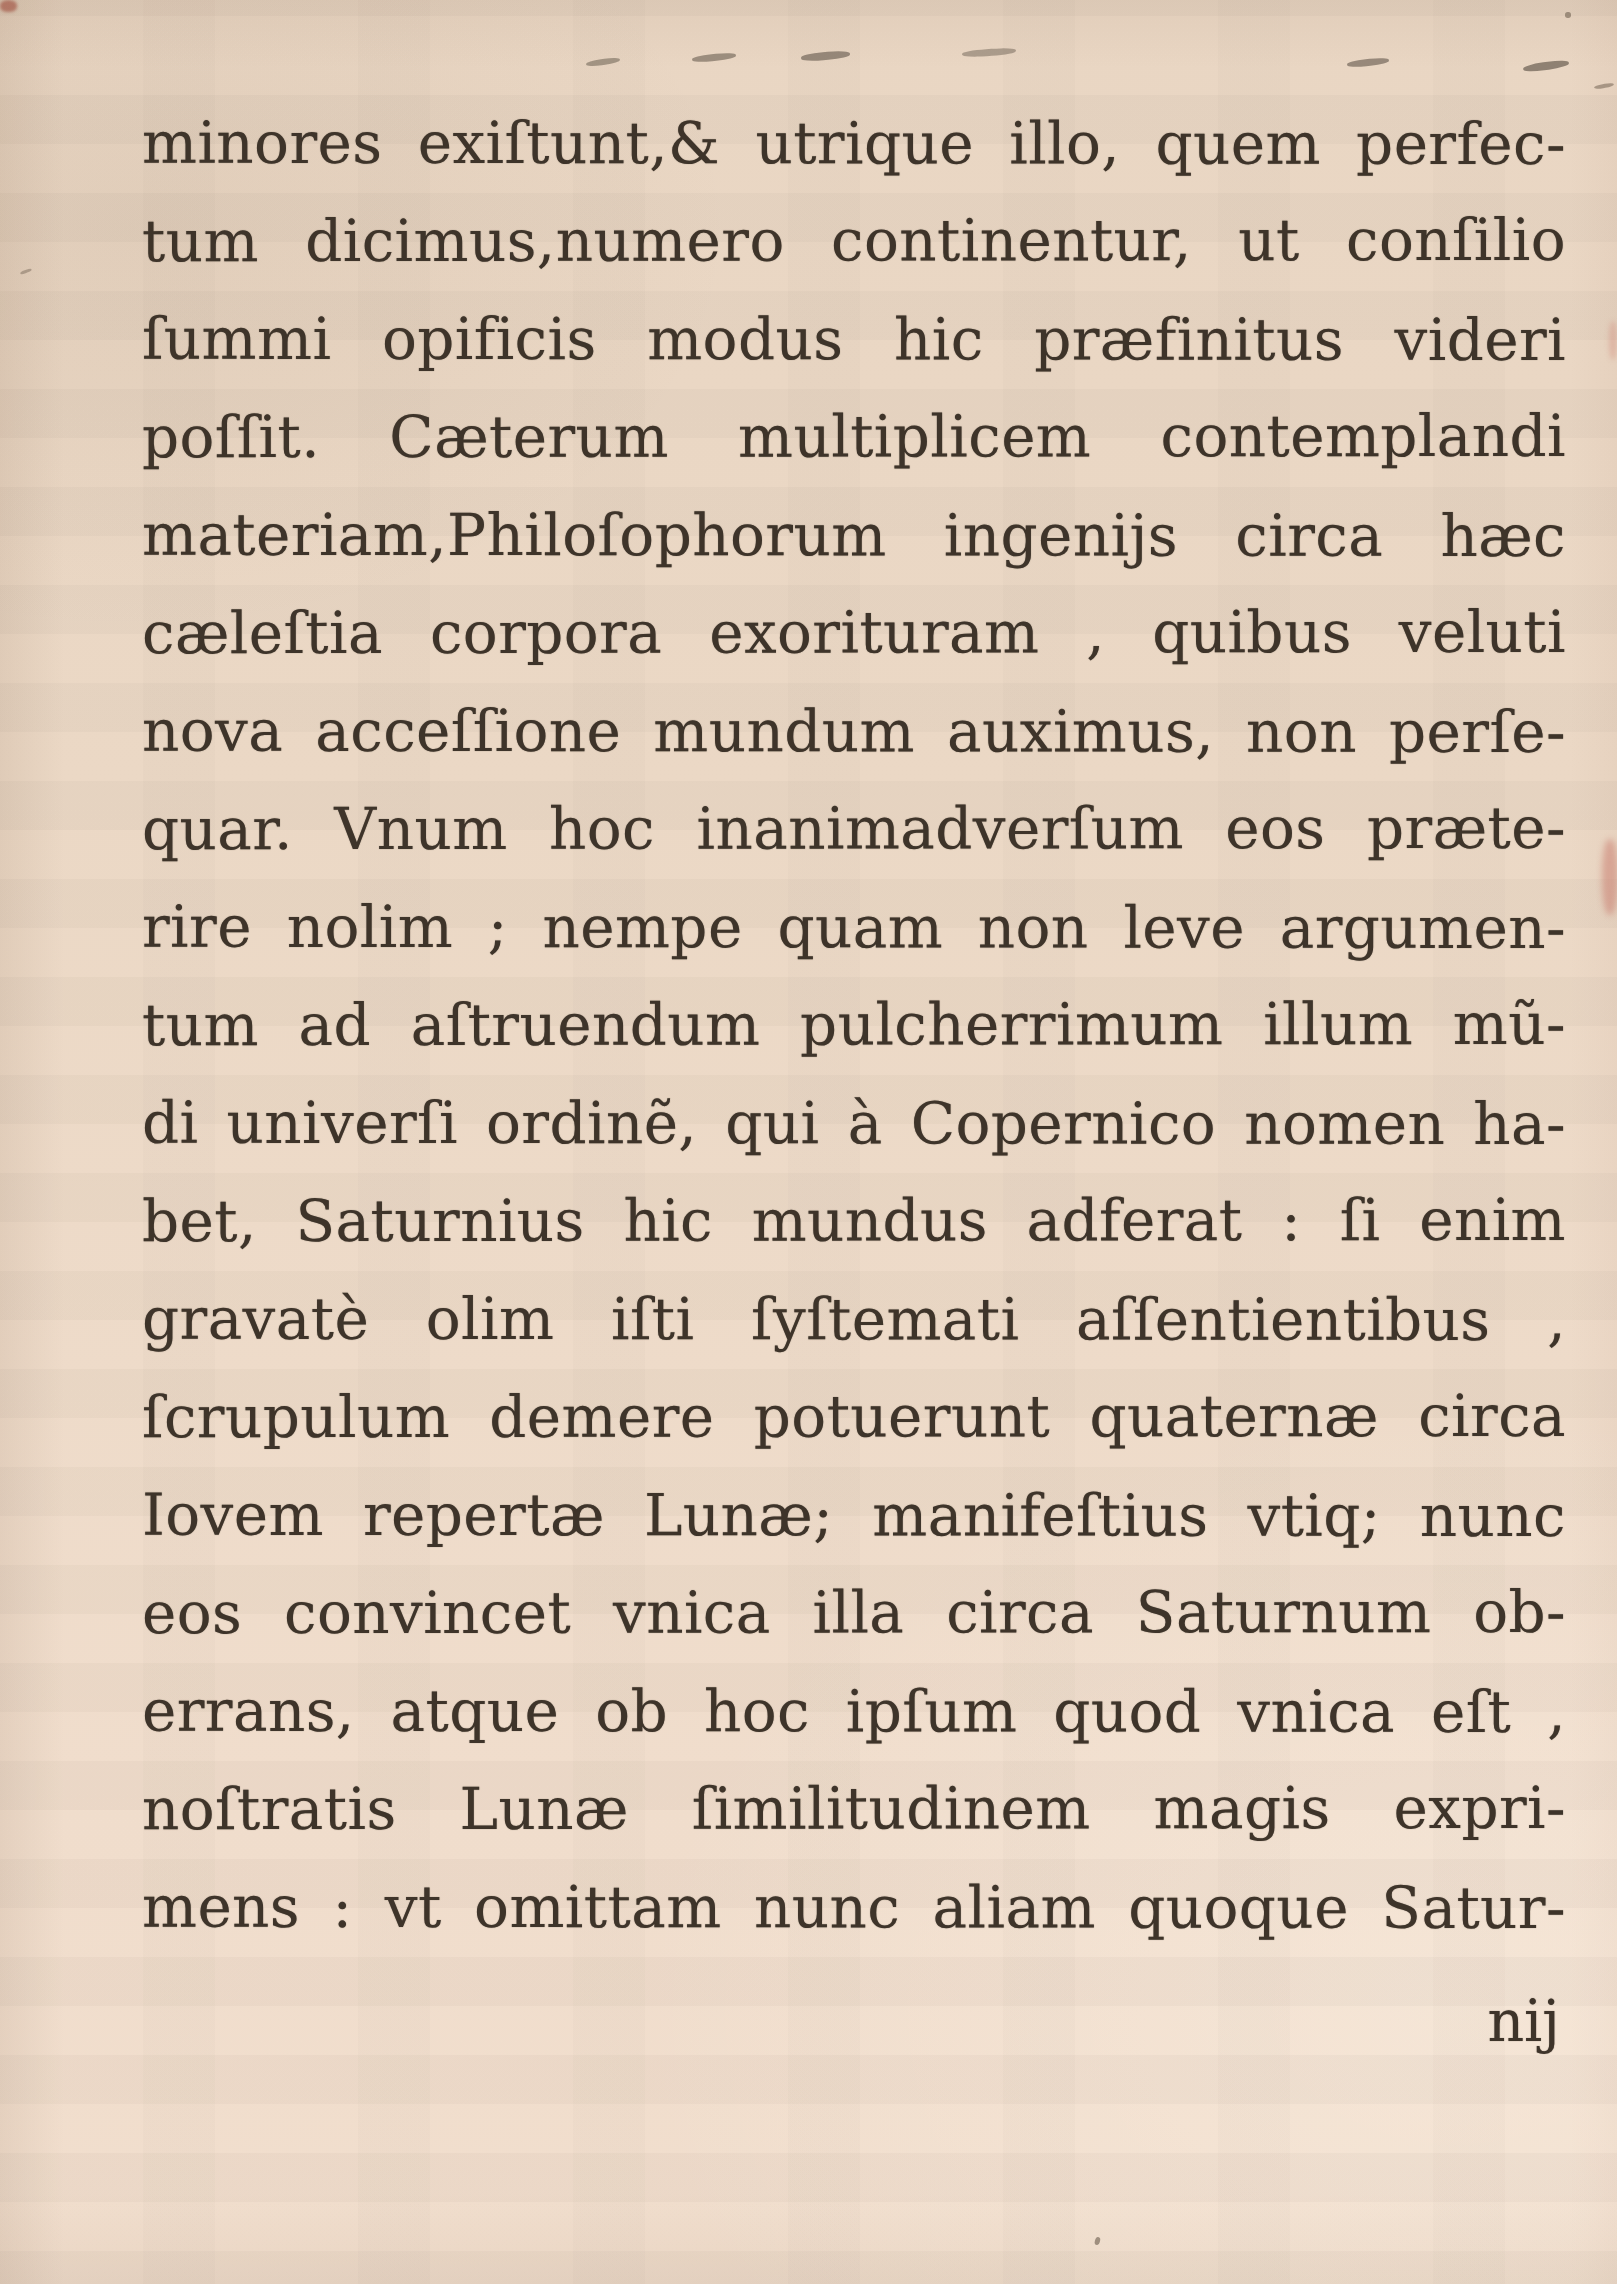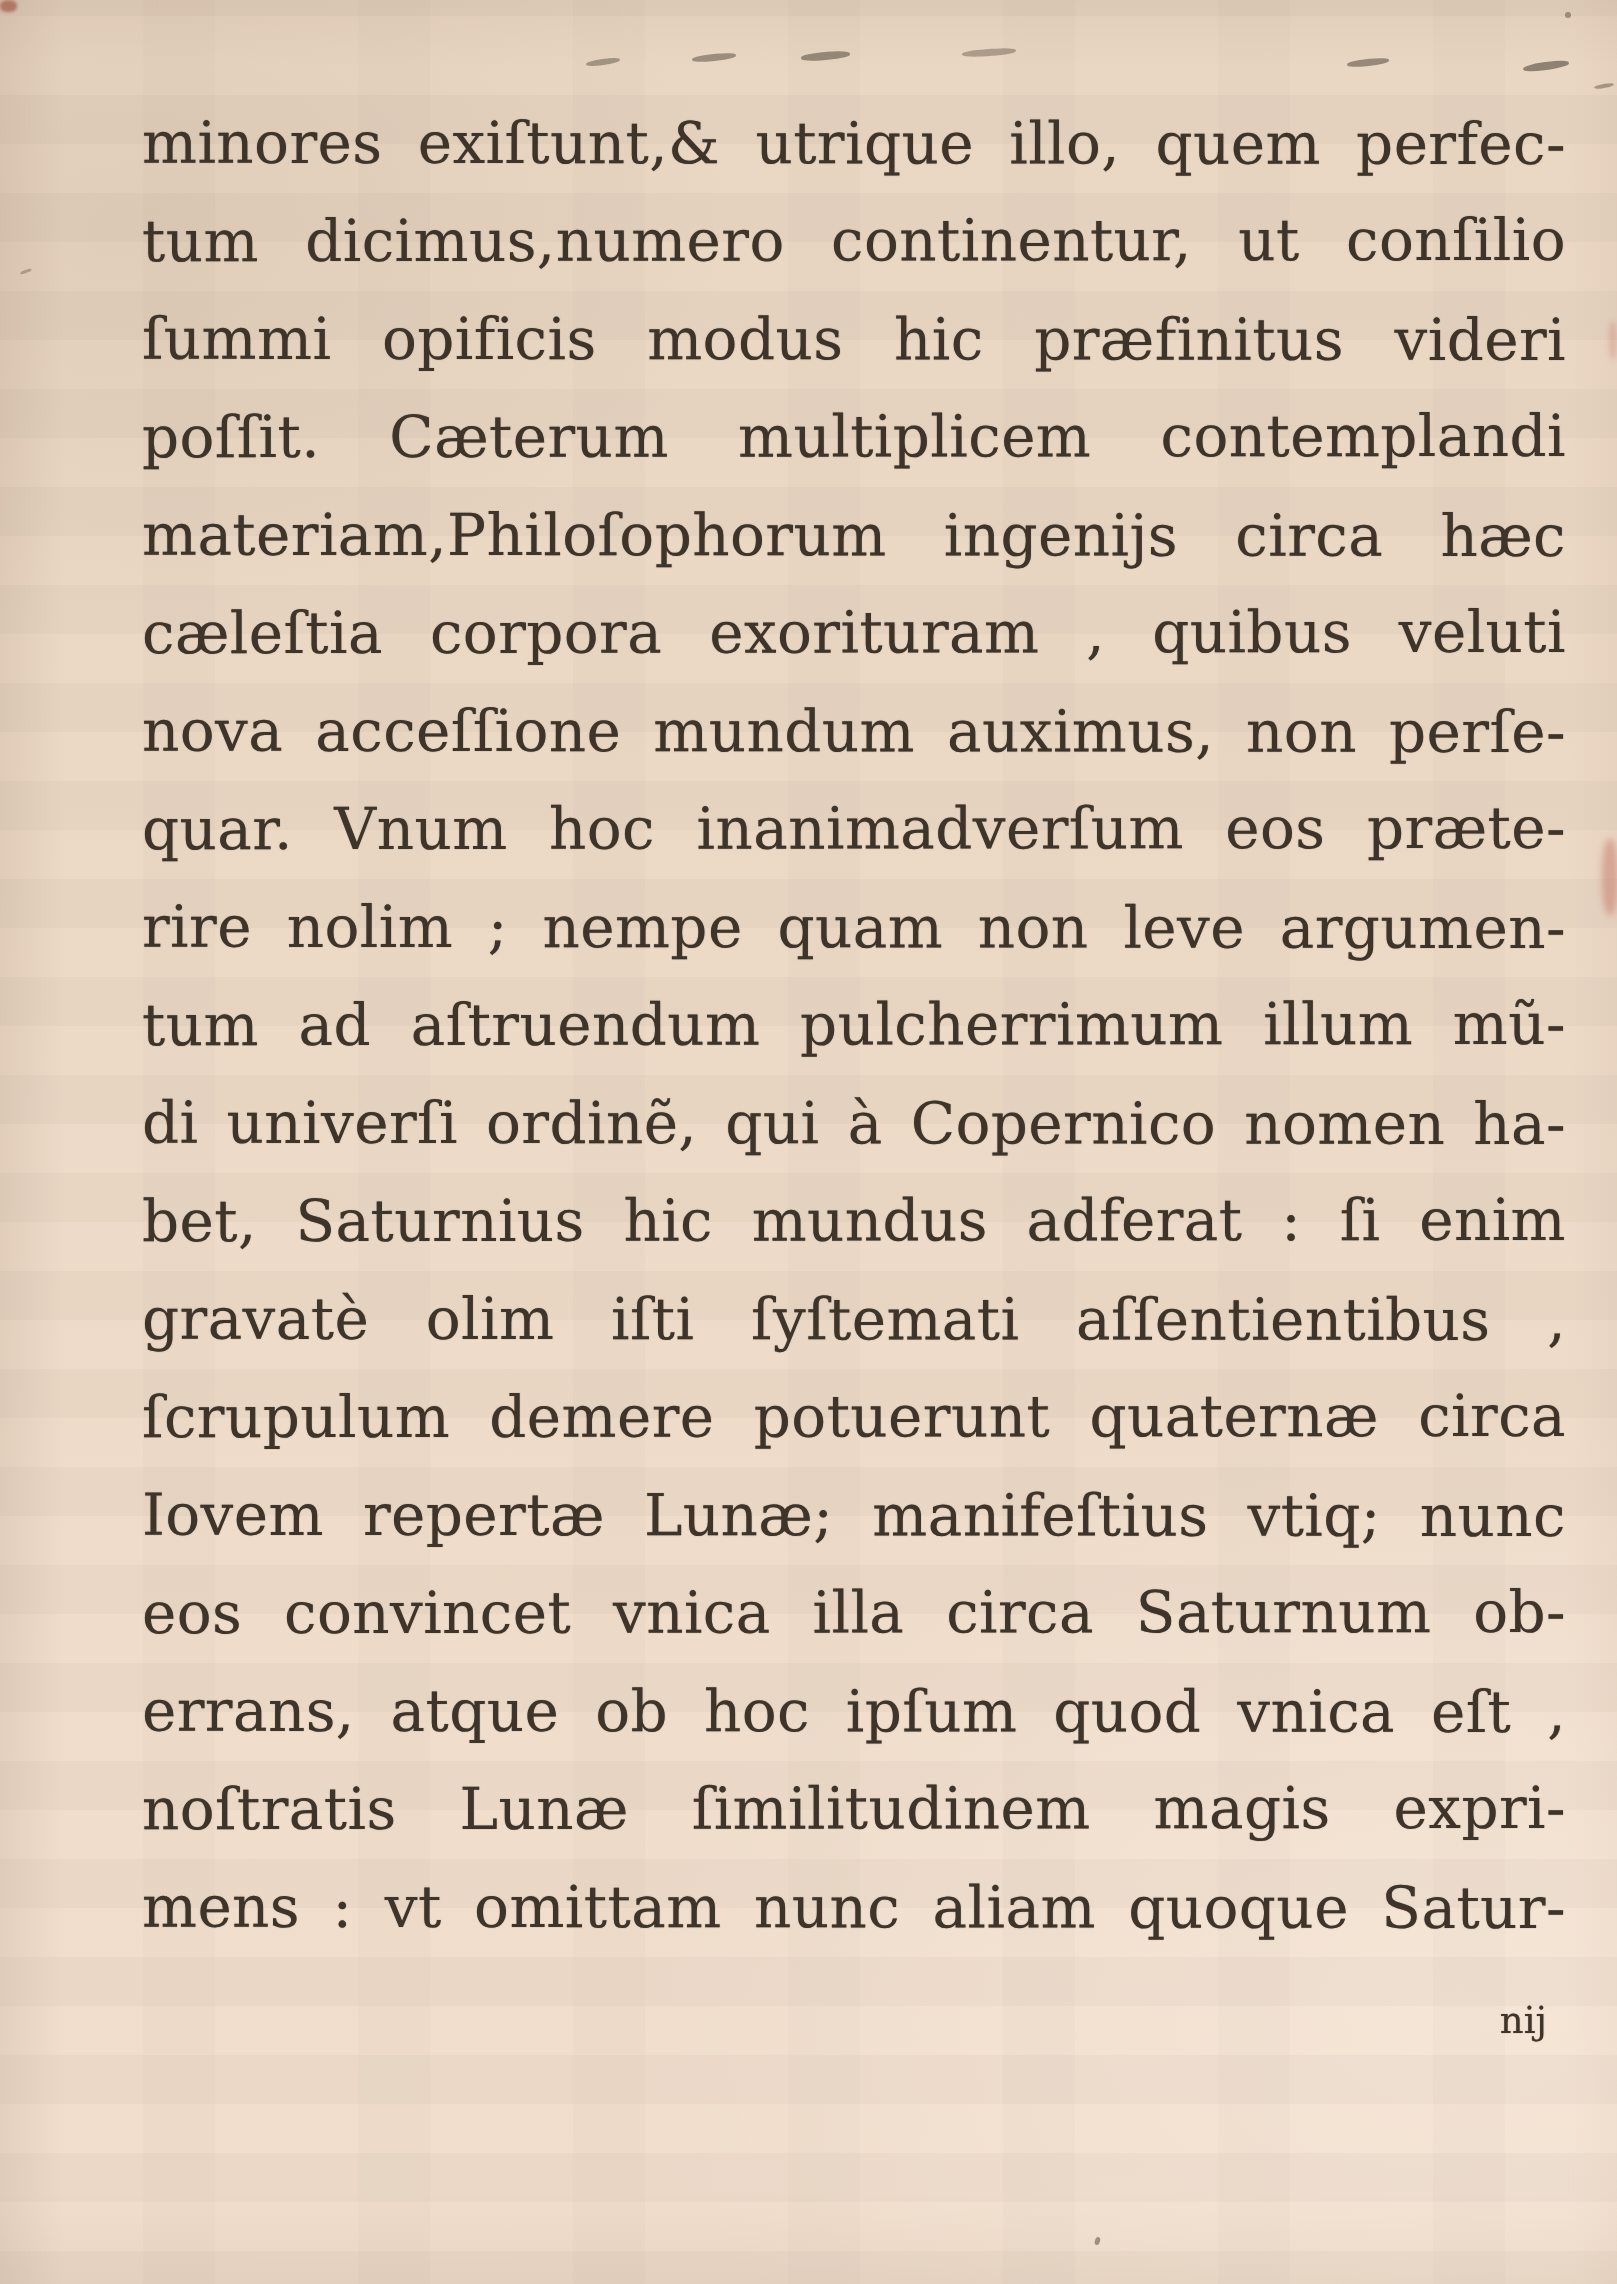--- a/index.html
+++ b/index.html
@@ -55,22 +55,22 @@
     text-justify: inter-word;
     white-space: normal;
     text-shadow: 0 0 1.1px rgba(62,52,42,0.55);
   }
   
   .line:nth-child(odd)  { transform: translateY(0.4px) rotate(0.05deg); }
   .line:nth-child(even) { transform: translateY(-0.4px) rotate(-0.05deg); }
   .catchword {
     position: absolute;
     top: 1972px;
-    right: 71px;
-    font-size: 37px;
+    right: 58px;
+    font-size: 57px;
     line-height: 98px;
     color: #3e342a;
     text-shadow: 0 0 1.1px rgba(62,52,42,0.6);
   }
   .stain {
     position: absolute;
     display: block;
     pointer-events: none;
     border-radius: 45%;
   }

